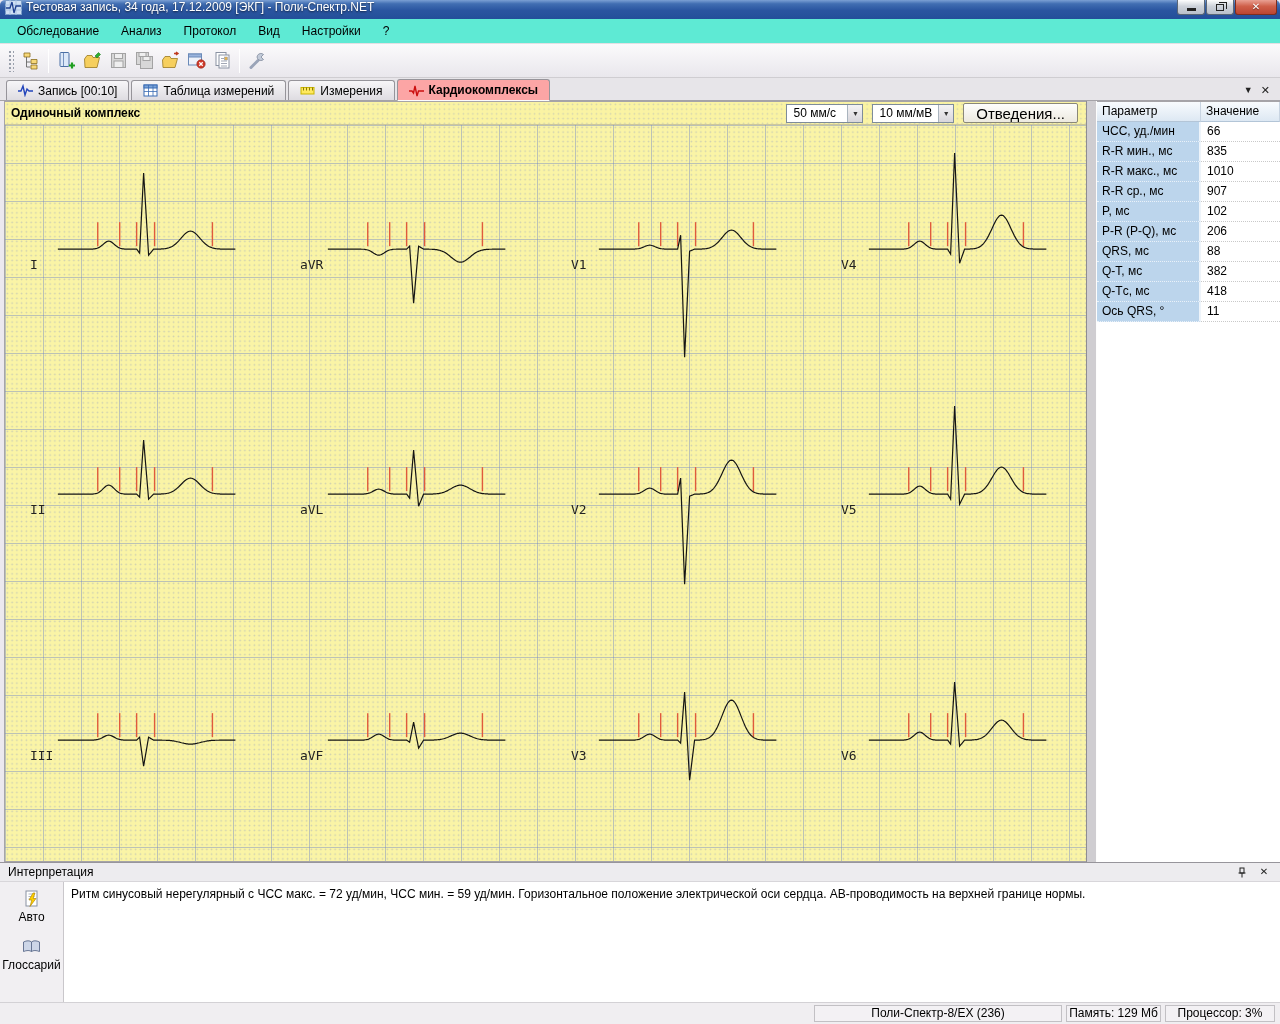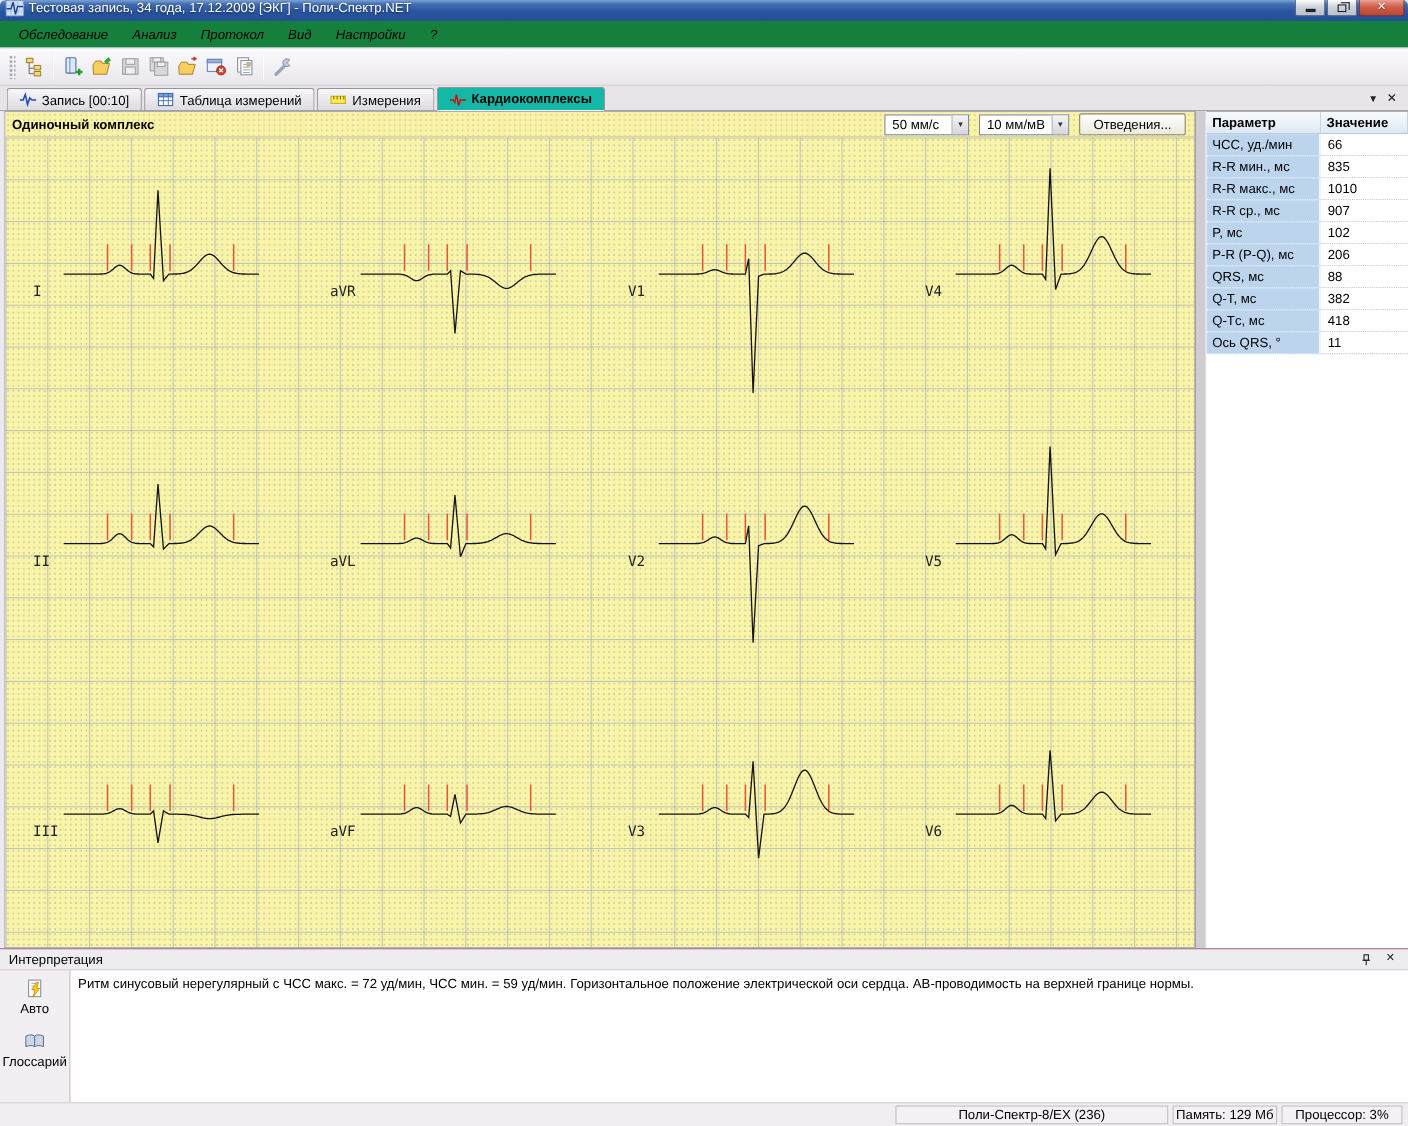--- a/index.html
+++ b/index.html
@@ -15,72 +15,72 @@
   .winbtns{margin-left:auto;display:flex;gap:1px;align-self:flex-start;}
   .wbtn{width:28px;height:15px;border:1px solid #5a6676;border-top:none;border-radius:0 0 3px 3px;
     background:linear-gradient(#fdfdfd,#cdd2da 45%,#b9c0ca);display:flex;align-items:center;justify-content:center;}
   .wbtn.close{width:42px;background:linear-gradient(#e9a193,#cf5f49 45%,#bc4531);border-color:#7e2d1e;}
   .glyph-min{width:9px;height:3px;background:#222;margin-top:4px;}
   .glyph-restore{width:8px;height:7px;border:1px solid #222;position:relative;background:transparent;}
   .glyph-restore::after{content:"";position:absolute;left:2px;top:-3px;width:7px;height:6px;border:1px solid #222;border-bottom:none;border-left:none;}
   .glyph-x{color:#fff;font-size:10px;font-weight:bold;text-shadow:0 1px 1px rgba(0,0,0,.5);line-height:1;}
 
   
-  .menubar{height:25px;background:#15803d;display:flex;align-items:center;padding-left:6px;border-bottom:1px solid #e2e0e4;flex:0 0 auto;font-style:italic;}
+  .menubar{height:25px;background:#5eead4;display:flex;align-items:center;padding-left:6px;border-bottom:1px solid #e2e0e4;flex:0 0 auto;}
   .menu-item{padding:3px 11px;white-space:nowrap;}
 
   
   .toolbar{height:34px;background:linear-gradient(#fbfafc,#e9e7ec);display:flex;align-items:center;padding:0 4px;
     border-bottom:1px solid #cfcdd1;flex:0 0 auto;}
   .thandle{width:6px;height:22px;margin:0 4px;background-image:radial-gradient(#9aa0ac 1px,transparent 1.4px);background-size:4px 4px;}
   .tbtn{width:26px;height:26px;display:flex;align-items:center;justify-content:center;}
   .tbtn svg{width:19px;height:19px;}
   .tsep{width:1px;height:24px;background:#c3c1c6;border-right:1px solid #fff;margin:0 4px;}
 
   
   .tabbar{height:23px;background:#e7e5e9;display:flex;align-items:flex-end;padding-left:6px;border-bottom:1px solid #a5a3a8;flex:0 0 auto;}
   .tab{display:flex;align-items:center;gap:5px;height:20px;padding:0 11px;margin-right:2px;
     border:1px solid #96949a;border-bottom:none;border-radius:3px 3px 0 0;
     background:linear-gradient(#f7f6f8,#dedce1);white-space:nowrap;}
   .tab svg{width:15px;height:13px;}
-  .tab.active{background:#14b8a6;font-weight:bold;height:22px;margin-bottom:-1px;border-bottom:1px solid #fcfbfd;}
+  .tab.active{background:#fca5a5;font-weight:bold;height:22px;margin-bottom:-1px;border-bottom:1px solid #fcfbfd;}
   .tabbar-ctrl{margin-left:auto;display:flex;align-items:center;gap:8px;padding:0 10px 4px 0;}
   .tabbar-ctrl span{font-size:9px;color:#222;line-height:1;}
 
   
   .main{flex:1 1 auto;display:flex;min-height:0;padding-left:4px;background:#ece9ef;}
   .ecg-panel{width:1082px;flex:0 0 auto;display:flex;flex-direction:column;border:1px solid #a6a4a8;border-right:none;min-height:0;}
   .ecg-header{height:23px;flex:0 0 auto;display:flex;align-items:center;padding:0 6px;
     background-color:#faf3a3;
     background-image:radial-gradient(rgba(135,150,200,.35) .7px,transparent 1.1px);
     background-size:4.75px 4.75px;border-bottom:1px solid #cdc79a;}
   .ecg-title{font-weight:bold;}
   .ecg-header .spacer{flex:1;}
   .combo{display:flex;align-items:center;height:19px;background:#fff;border:1px solid #7e8c9a;margin-right:9px;}
   .combo-val{padding:0 6px;min-width:60px;}
   .combo-arrow{width:15px;height:17px;display:flex;align-items:center;justify-content:center;
     background:linear-gradient(#f4f3f5,#d8d6db);border-left:1px solid #aab4be;font-size:7px;color:#333;}
-  .leads-btn{font-family:inherit;font-size:12px;height:20px;padding:0 12px;margin-right:2px;
+  .leads-btn{font-family:inherit;font-size:15px;height:20px;padding:0 12px;margin-right:2px;
     background:linear-gradient(#fefefc,#ece9df);border:1px solid #8a8878;border-radius:2px;}
   .ecg-grid{flex:1 1 auto;min-height:0;display:grid;grid-template-columns:repeat(4,1fr);grid-template-rows:repeat(3,1fr);
     background-color:#faf4a6;
     background-image:
       linear-gradient(to right, rgba(120,140,198,.48) 1px, transparent 1px),
       linear-gradient(to bottom, rgba(120,140,198,.48) 1px, transparent 1px),
       radial-gradient(rgba(130,145,195,.38) .7px, transparent 1.1px);
     background-size:38px 38px,38px 38px,4.75px 4.75px;}
   .lead-cell{min-width:0;min-height:0;}
   .lead-cell svg{width:100%;height:100%;display:block;}
   .lead-label{font-family:"DejaVu Sans Mono","Liberation Mono",monospace;font-size:13px;fill:#222;}
 
   .splitter{width:11px;flex:0 0 auto;background:#cfcdd1;border-left:1px solid #8f8d91;border-right:1px solid #fdfdfd;}
   .right-panel{flex:1 1 auto;background:#fff;border-top:1px solid #a6a4a8;display:flex;flex-direction:column;min-width:0;}
   .ptable-head{display:flex;height:20px;flex:0 0 auto;}
   .ph{line-height:19px;padding-left:5px;background:linear-gradient(#f8fbfe,#dde8f3);
-    border-bottom:1px solid #b3c5d7;border-right:1px solid #c8d4e2;font-weight:bold;}
+    border-bottom:1px solid #b3c5d7;border-right:1px solid #c8d4e2;}
   .ph:first-child{width:104px;flex:0 0 auto;}
   .ph:last-child{flex:1;}
   .prow{display:flex;height:20px;flex:0 0 auto;}
   .pname{width:104px;flex:0 0 auto;line-height:19px;padding-left:5px;background:#bcd5ec;
     border-bottom:1px dotted #e9f1f9;border-right:2px solid #eef4fa;}
   .pval{flex:1;line-height:19px;padding-left:6px;background:#fff;border-bottom:1px dotted #c9c9c9;}
 
   
   .interp{height:140px;flex:0 0 auto;display:flex;flex-direction:column;border-top:1px solid #97959b;background:#ec4899;}
   .interp-header{height:19px;flex:0 0 auto;display:flex;align-items:center;background:#edecef;

